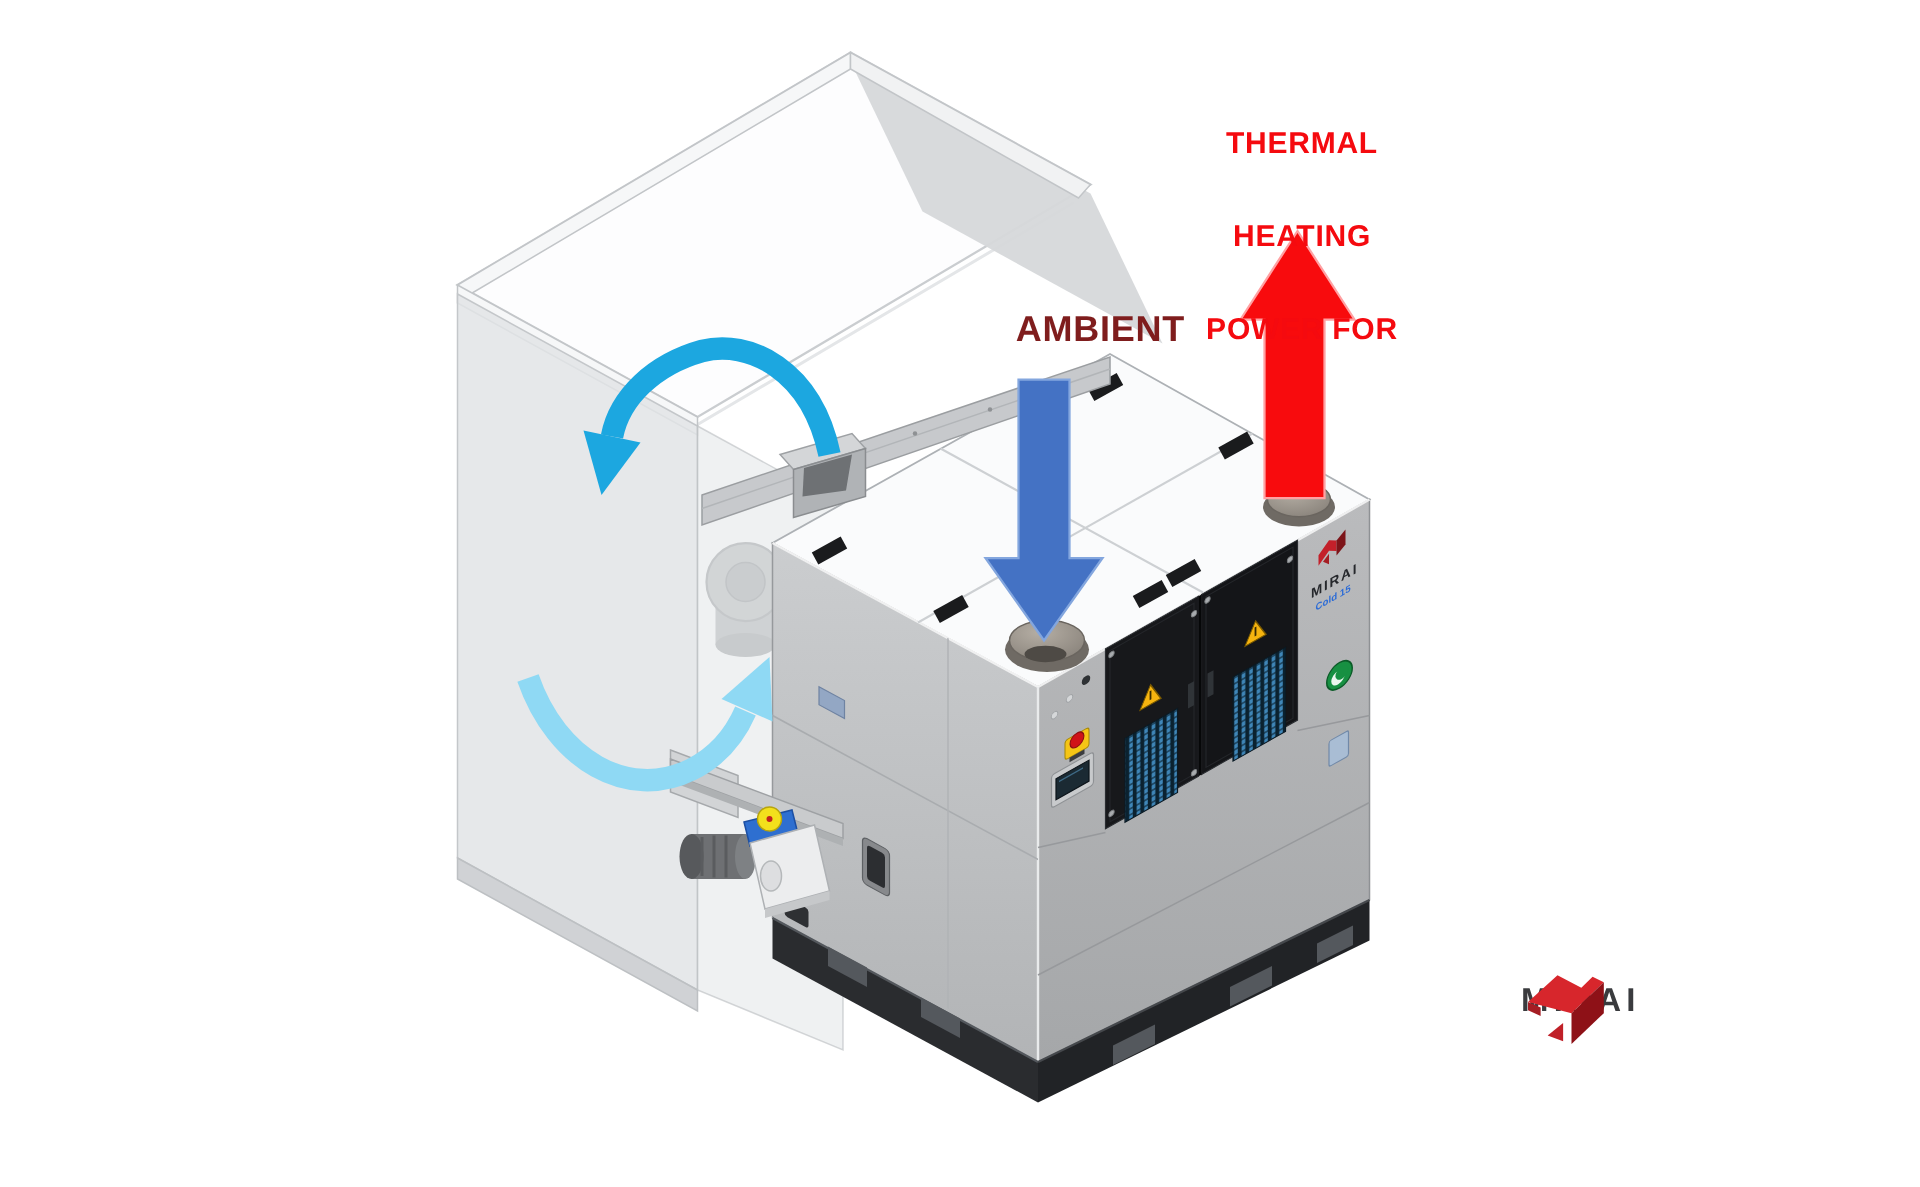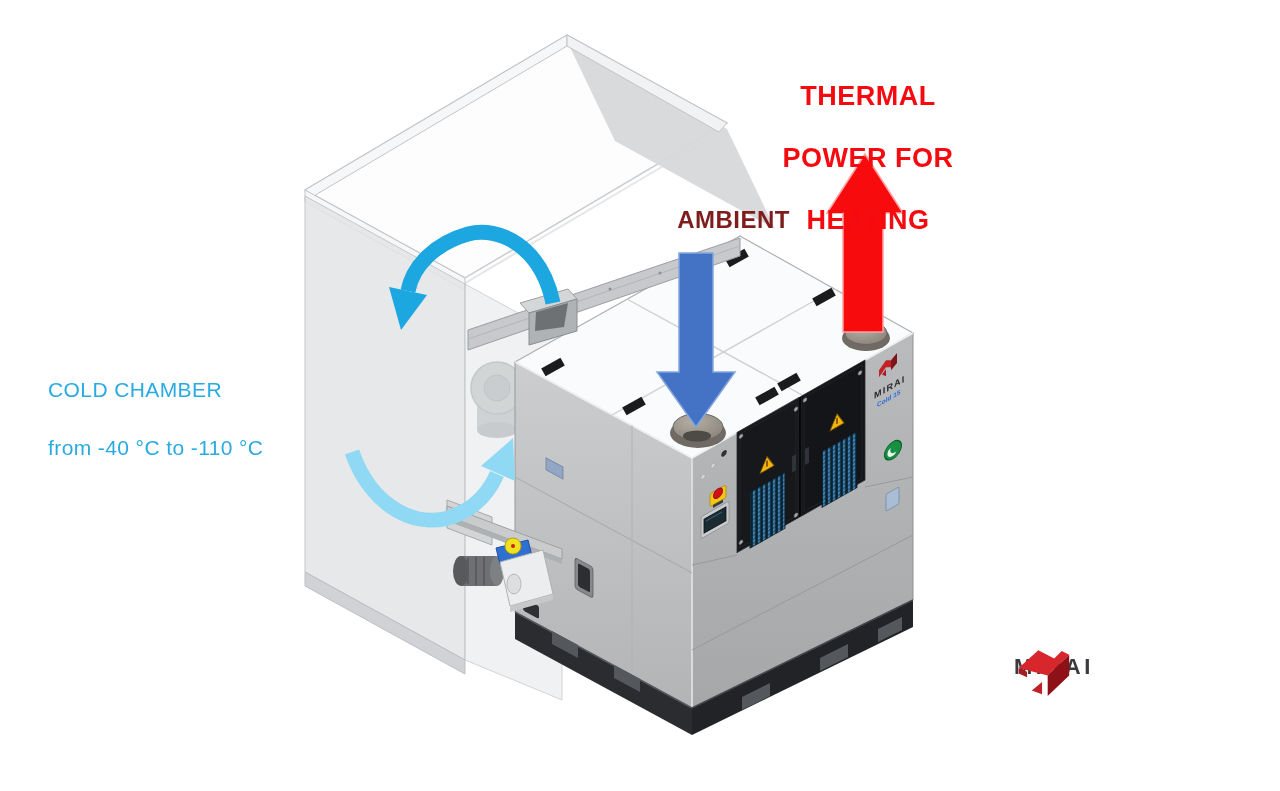--- a/index.html
+++ b/index.html
@@ -4,21 +4,21 @@
 <style>
   html,body{margin:0;padding:0;background:#ffffff;}
   .stage{
     position:relative;width:1280px;height:791px;background:#ffffff;overflow:hidden;
     font-family:"Liberation Sans",sans-serif;
   }
   .stage svg{position:absolute;left:0;top:0;}
   .label{position:absolute;white-space:pre-line;}
   .label-thermal{
     left:742px;top:50px;width:252px;text-align:center;
-    color:#F50A0F;font-weight:bold;font-size:27px;line-height:31px;letter-spacing:.5px;
+    color:#F50A0F;font-weight:bold;font-size:20px;line-height:31px;letter-spacing:.5px;
   }
   .label-ambient{
     left:598px;top:170px;width:192px;text-align:right;
     color:#7f1d1d;font-weight:bold;font-size:24px;line-height:33px;letter-spacing:.5px;
   }
   .label-cold{
     left:48px;top:346px;width:300px;text-align:left;
     color:#29ABE2;font-weight:normal;font-size:21px;line-height:29px;letter-spacing:.4px;
   }
   .brand{
@@ -257,32 +257,28 @@
   <g>
     <polygon points="679,253 713,253 713,372 735,372 696,427 657,372 679,372" fill="#4472C4" stroke="#83A6DE" stroke-width="1.5"></polygon>
   </g>
   <g>
     <polygon points="843,332 843,213 827,213 865,154 903,213 883,213 883,332" fill="#F80B0D" stroke="#FFA1A3" stroke-width="1.5"></polygon>
   </g>
 </svg>
 
 <div class="label label-thermal">
   <div>THERMAL</div>
+  <div>HEATING</div>
   <div>POWER FOR</div>
-  <div>HEATING</div>
 </div>
 
 <div class="label label-ambient">
   <div>AMBIENT</div>
 </div>
 
-<div class="label label-cold">
-  <div>COLD CHAMBER</div>
-  <div>from -40 °C to -110 °C</div>
-</div>
 
 <div class="brand">
   <svg width="58" height="62" viewBox="0 0 62 62">
     <polygon points="5,32 26,13 43,22 51,14 59,18 36,40" fill="#D7262C"></polygon>
     <polygon points="59,18 59,40 36,62 36,40" fill="#8E1117"></polygon>
     <polygon points="5,32 14,36 14,42 5,38" fill="#A51D23"></polygon>
     <polygon points="19,56 30,47 30,60" fill="#C02028"></polygon>
   </svg>
   <span class="wordmark">MIRAI</span>
 </div>

